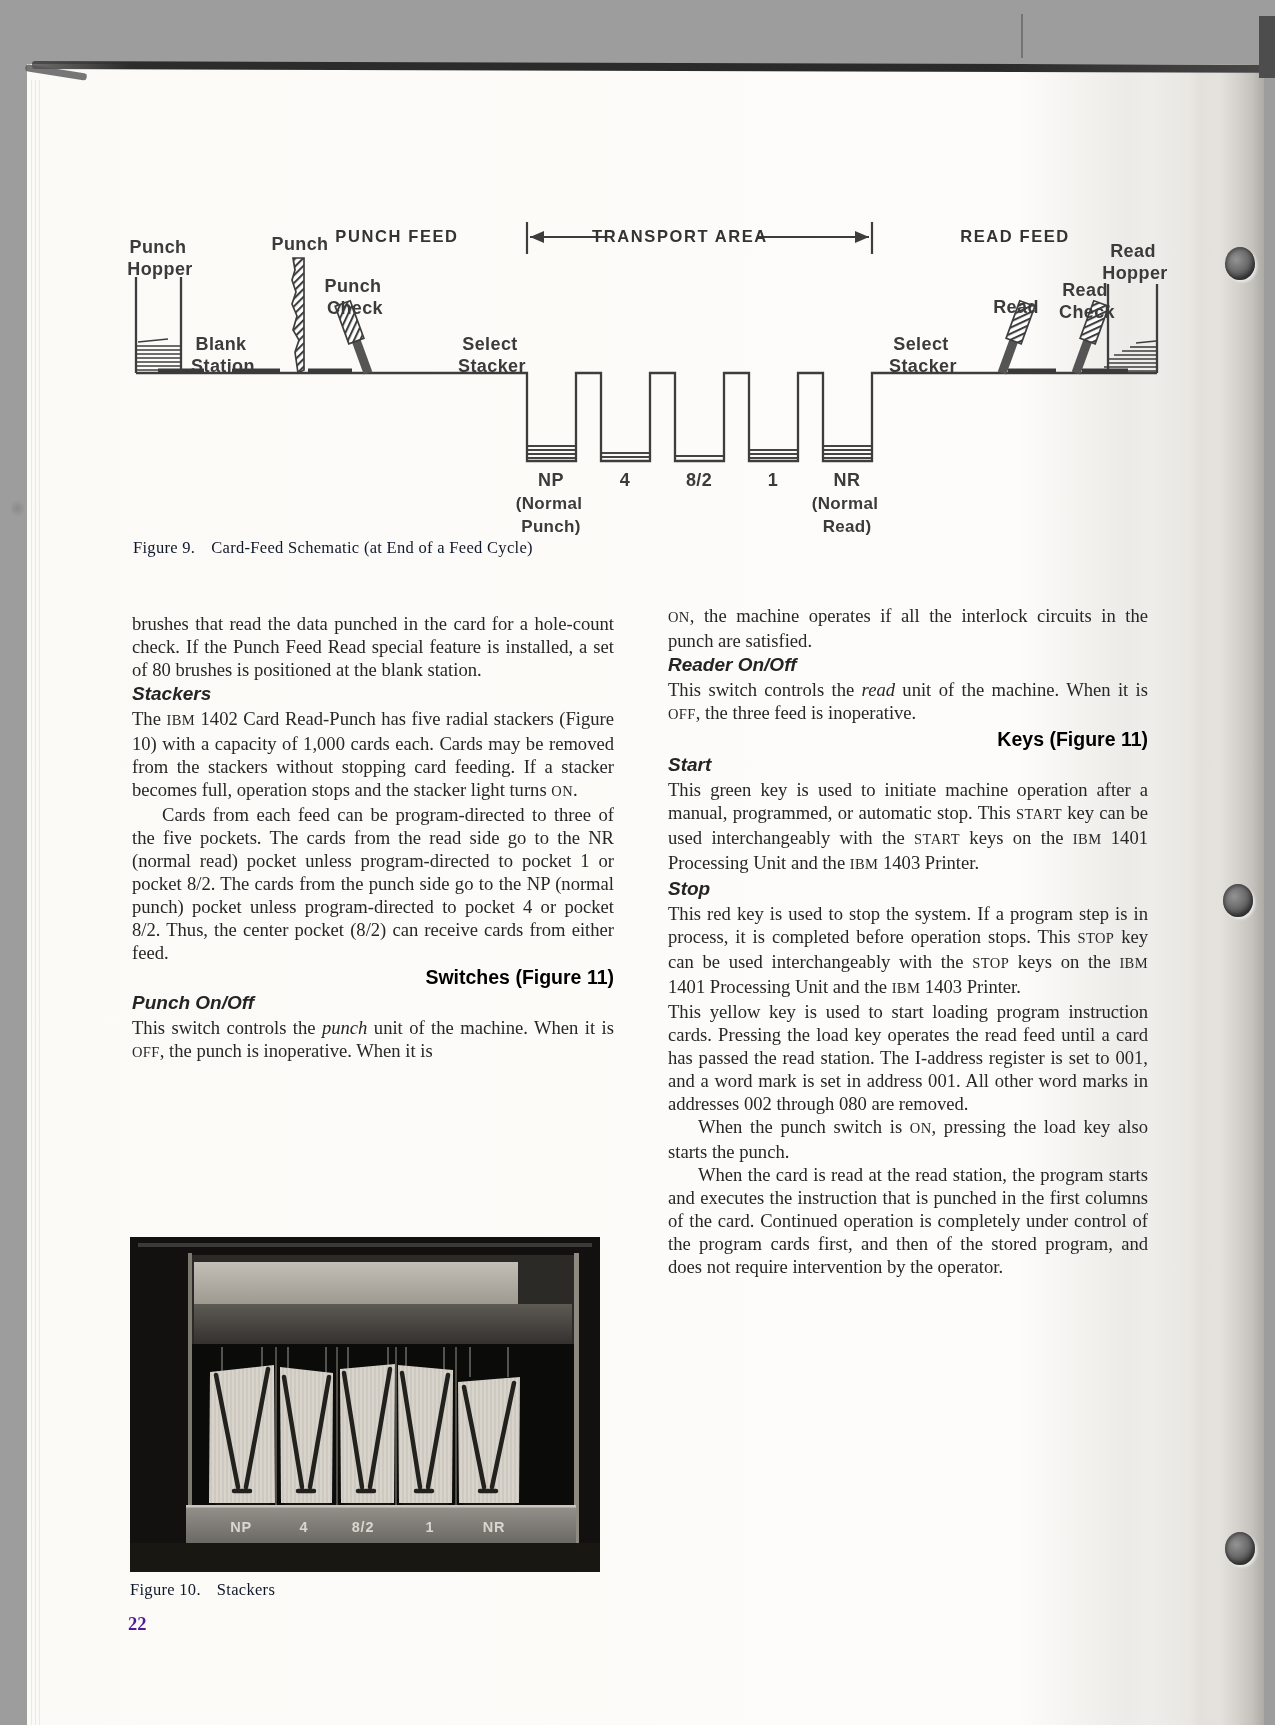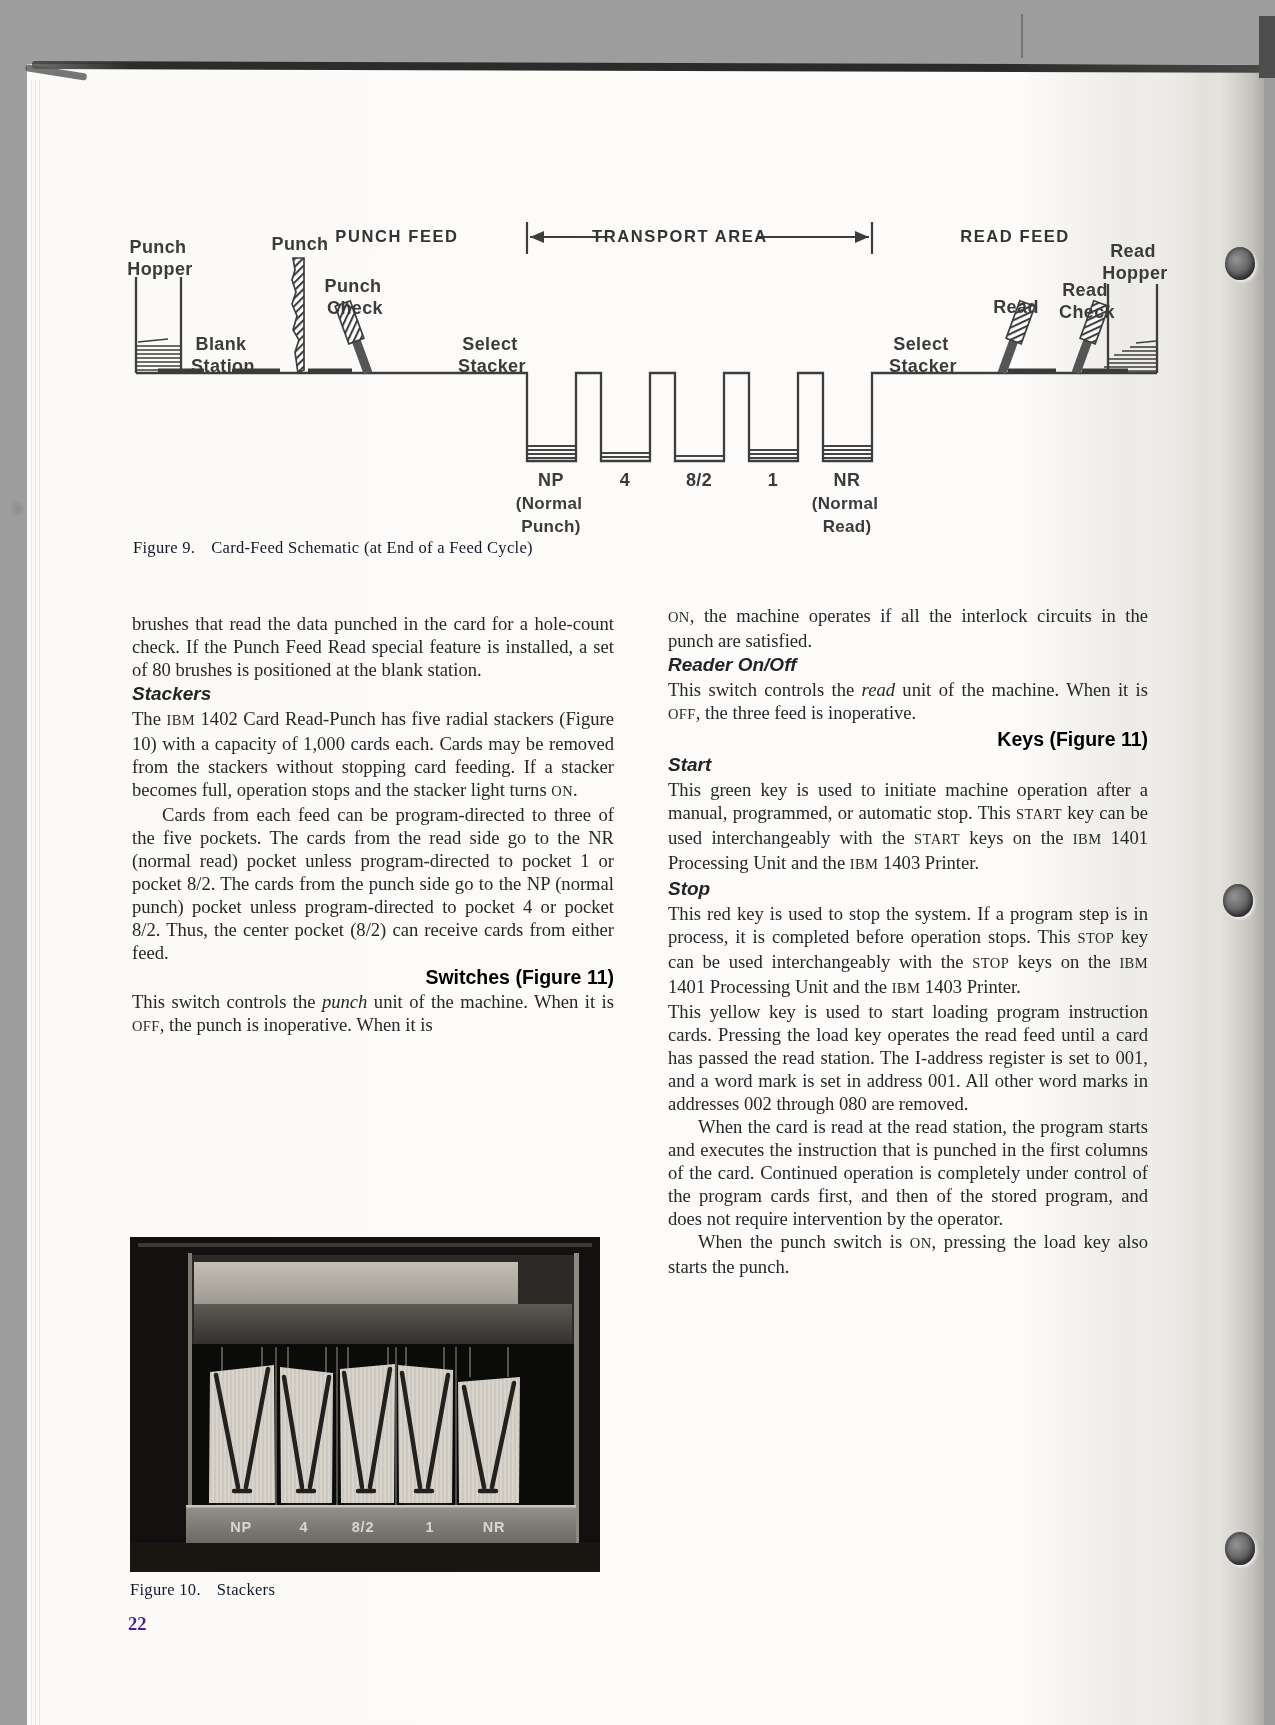--- a/index.html
+++ b/index.html
@@ -235,35 +235,36 @@
 <div class="fig-caption caption-fig9">
   <span class="cap-label">Figure 9.</span><span>Card-Feed Schematic (at End of a Feed Cycle)</span>
 </div>
 
 <div class="col col-left">
   <p><span class="seg-n">brushes that read the data punched in the card for a hole-count check. If the Punch Feed Read special feature is installed, a set of 80 brushes is positioned at the blank station.</span></p>
   <p class="h-ital mt-stackers">Stackers</p>
   <p class="mt-4"><span class="seg-n">The </span><span class="seg-sc">IBM</span><span class="seg-n"> 1402 Card Read-Punch has five radial stackers (Figure 10) with a capacity of 1,000 cards each. Cards may be removed from the stackers without stopping card feeding. If a stacker becomes full, operation stops and the stacker light turns </span><span class="seg-sc">ON</span><span class="seg-n">.</span></p>
   <p class="indent"><span class="seg-n">Cards from each feed can be program-directed to three of the five pockets. The cards from the read side go to the NR (normal read) pocket unless program-directed to pocket 1 or pocket 8/2. The cards from the punch side go to the NP (normal punch) pocket unless program-directed to pocket 4 or pocket 8/2. Thus, the center pocket (8/2) can receive cards from either feed.</span></p>
   <p class="h-bold mt-20">Switches (Figure 11)</p>
+  <p class="h-ital mt-6">Punch On/Off</p>
   <p class="mt-4"><span class="seg-n">This switch controls the </span><span class="seg-i">punch</span><span class="seg-n"> unit of the machine. When it is </span><span class="seg-sc">OFF</span><span class="seg-n">, the punch is inoperative. When it is</span></p>
 </div>
 
 <div class="col col-right">
   <p><span class="seg-sc">ON</span><span class="seg-n">, the machine operates if all the interlock circuits in the punch are satisfied.</span></p>
   <p class="h-ital mt-25">Reader On/Off</p>
   <p class="mt-5"><span class="seg-n">This switch controls the </span><span class="seg-i">read</span><span class="seg-n"> unit of the machine. When it is </span><span class="seg-sc">OFF</span><span class="seg-n">, the three feed is inoperative.</span></p>
   <p class="h-bold mt-47">Keys (Figure 11)</p>
   <p class="h-ital mt-22">Start</p>
   <p class="mt-3"><span class="seg-n">This green key is used to initiate machine operation after a manual, programmed, or automatic stop. This </span><span class="seg-sc">START</span><span class="seg-n"> key can be used interchangeably with the </span><span class="seg-sc">START</span><span class="seg-n"> keys on the </span><span class="seg-sc">IBM</span><span class="seg-n"> 1401 Processing Unit and the </span><span class="seg-sc">IBM</span><span class="seg-n"> 1403 Printer.</span></p>
   <p class="h-ital mt-35">Stop</p>
   <p class="mt-8"><span class="seg-n">This red key is used to stop the system. If a program step is in process, it is completed before operation stops. This </span><span class="seg-sc">STOP</span><span class="seg-n"> key can be used interchangeably with the </span><span class="seg-sc">STOP</span><span class="seg-n"> keys on the </span><span class="seg-sc">IBM</span><span class="seg-n"> 1401 Processing Unit and the </span><span class="seg-sc">IBM</span><span class="seg-n"> 1403 Printer.</span></p>
   <p class="mt-4"><span class="seg-n">This yellow key is used to start loading program instruction cards. Pressing the load key operates the read feed until a card has passed the read station. The I-address register is set to 001, and a word mark is set in address 001. All other word marks in addresses 002 through 080 are removed.</span></p>
+  <p class="indent mt-16"><span class="seg-n">When the punch switch is </span><span class="seg-sc">ON</span><span class="seg-n">, pressing the load key also starts the punch.</span></p>
   <p class="indent mt-10"><span class="seg-n">When the card is read at the read station, the program starts and executes the instruction that is punched in the first columns of the card. Continued operation is completely under control of the program cards first, and then of the stored program, and does not require intervention by the operator.</span></p>
-  <p class="indent mt-16"><span class="seg-n">When the punch switch is </span><span class="seg-sc">ON</span><span class="seg-n">, pressing the load key also starts the punch.</span></p>
 </div>
 
 <svg class="photo" viewBox="0 0 470 335">
   <defs>
     <linearGradient id="barLight" x1="0" y1="0" x2="0" y2="1">
       <stop offset="0" stop-color="#c3bfb7"></stop>
         <stop offset="1" stop-color="#9e9a92"></stop>
     </linearGradient>
     <linearGradient id="barDark" x1="0" y1="0" x2="0" y2="1">
       <stop offset="0" stop-color="#5d5a54"></stop>

